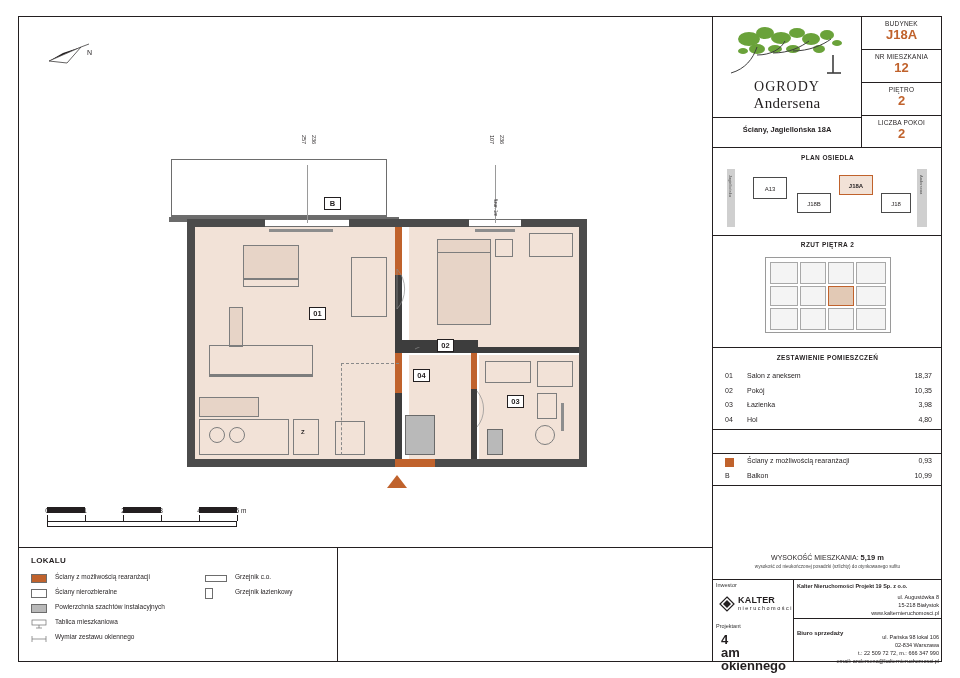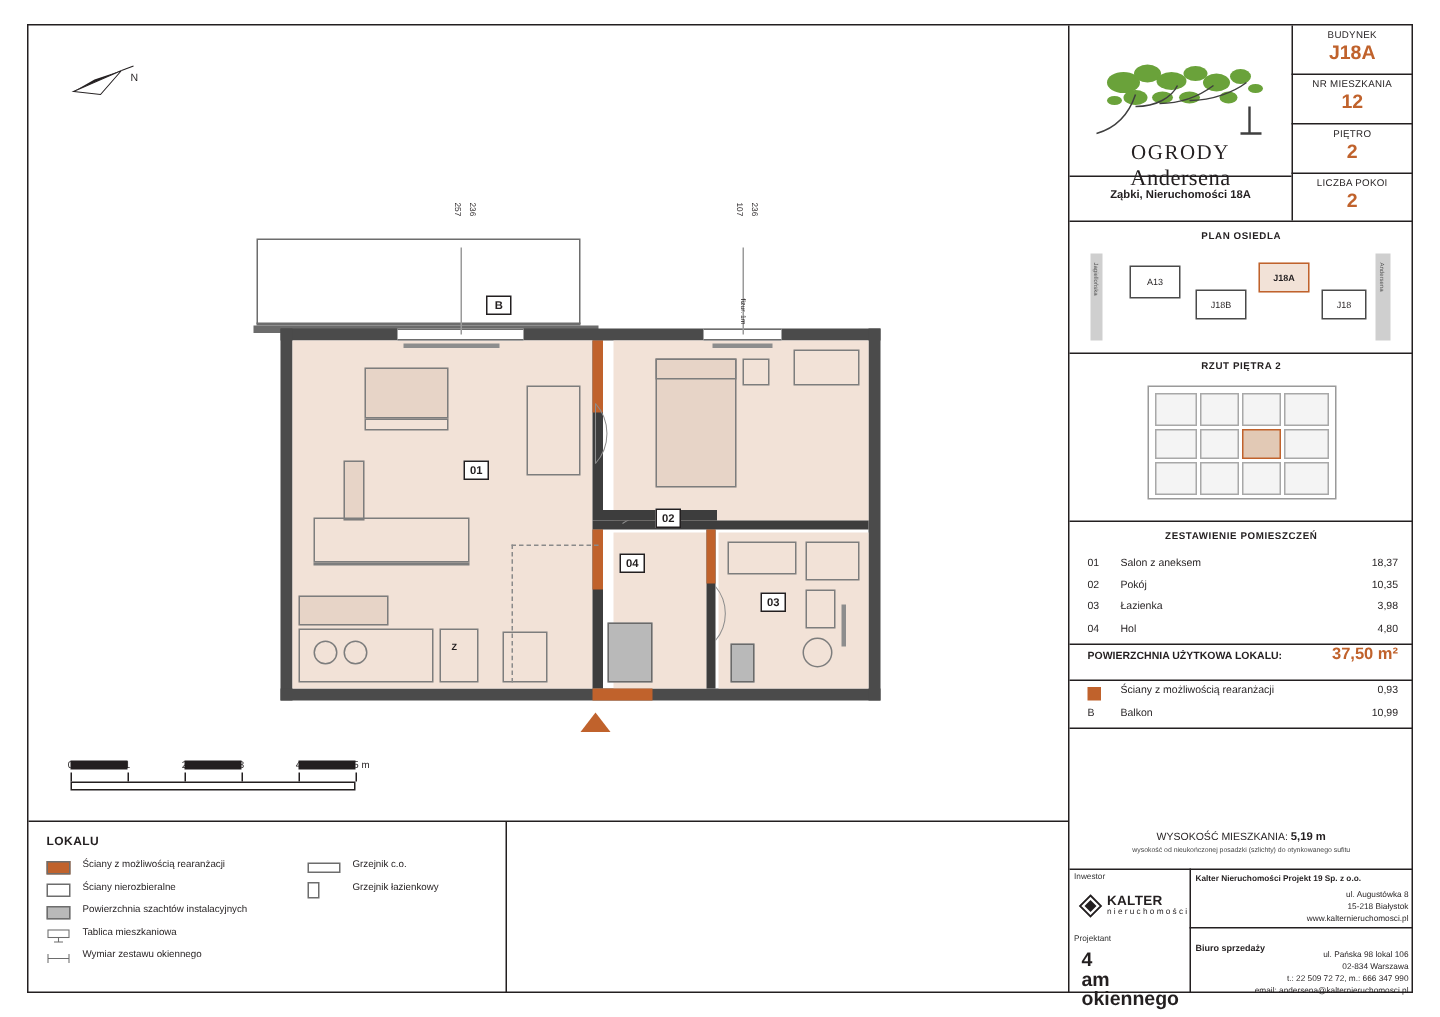--- a/index.html
+++ b/index.html
@@ -87,21 +87,21 @@
   .leg2-sym { position:absolute; left:0; top:3px; width:22px; height:7px; border:0.6px solid #6d6d6d; }
 
   .vline-notes { position:absolute; left:318px; top:531px; width:1px; height:114px; background:#231f20; }
 
   
   .rpanel { position:absolute; left:694px; top:0; width:229px; height:645px; }
   .hl { position:absolute; background:#231f20; height:1px; left:0; width:229px; }
   .vl { position:absolute; background:#231f20; width:1px; }
 
   
-  .logo-block { position:absolute; left:0; top:16px; width:148px; height:130px; }
+  .logo-block { position:absolute; left:0; top:0; width:148px; height:130px; }
   .logo-tree { position:absolute; left:10px; top:8px; width:128px; height:52px; }
   .logo-txt1 { position:absolute; left:0; top:62px; width:148px; text-align:center; font-family:"Liberation Serif", serif; font-size:14px; letter-spacing:1px;}
   .logo-txt2 { position:absolute; left:0; top:78px; width:148px; text-align:center; font-family:"Liberation Serif", serif; font-size:15px; letter-spacing:0.3px;}
   .logo-addr { position:absolute; left:0; top:108px; width:148px; text-align:center; font-size:7.5px; font-weight:bold; }
 
   .idbox { position:absolute; left:148px; width:81px; text-align:center; }
   .idbox .k { font-size:6.5px; letter-spacing:0.2px; padding-top:3px; }
   .idbox .v { font-size:13px; font-weight:bold; color:#c0622c; line-height:15px; }
 
   .sec-title { position:absolute; width:229px; text-align:center; font-size:6.5px; font-weight:bold; letter-spacing:0.4px; }
@@ -356,21 +356,21 @@
             <g stroke="#3f3f3f" stroke-width="1.6" fill="none">
               <path d="M104 48 L118 48"></path>
               <path d="M110 48 L110 30"></path>
             </g>
           </svg>
         </div>
         <div class="logo-txt1">OGRODY</div>
         <div class="logo-txt2">Andersena</div>
       </div>
       <div class="hl" style="top:100px; left:0; width:148px;"></div>
-      <div class="logo-addr" style="top:108px;">Ząbki, Nieruchomości 18A</div>
+      <div class="logo-addr" style="top:108px;">Ściany, Jagiellońska 18A</div>
 
       <div class="vl" style="left:148px; top:0; height:130px;"></div>
 
       <div class="idbox" style="top:0; height:32px;">
         <div class="k">BUDYNEK</div>
         <div class="v">J18A</div>
       </div>
       <div class="hl" style="top:32px; left:148px; width:81px;"></div>
       <div class="idbox" style="top:33px; height:32px;">
         <div class="k">NR MIESZKANIA</div>
@@ -438,26 +438,20 @@
           <span class="c2">Łazienka</span>
           <span class="c3">3,98</span>
         </div>
         <div class="trow">
           <span class="c1">04</span>
           <span class="c2">Hol</span>
           <span class="c3">4,80</span>
         </div>
       </div>
       <div class="hl" style="top:412px;"></div>
-      <div class="tbl" style="top:415px;">
-        <div class="trow sum" style="height:20px;">
-          <span class="c1" style="left:12px; width:200px;">POWIERZCHNIA UŻYTKOWA LOKALU:</span>
-          <span class="big">37,50 m²</span>
-        </div>
-      </div>
       <div class="hl" style="top:436px;"></div>
       <div class="tbl" style="top:438px;">
         <div class="trow">
           <span class="swatch-sq"></span>
           <span class="c2">Ściany z możliwością rearanżacji</span>
           <span class="c3">0,93</span>
         </div>
         <div class="trow">
           <span class="code-b">B</span>
           <span class="c2">Balkon</span>

